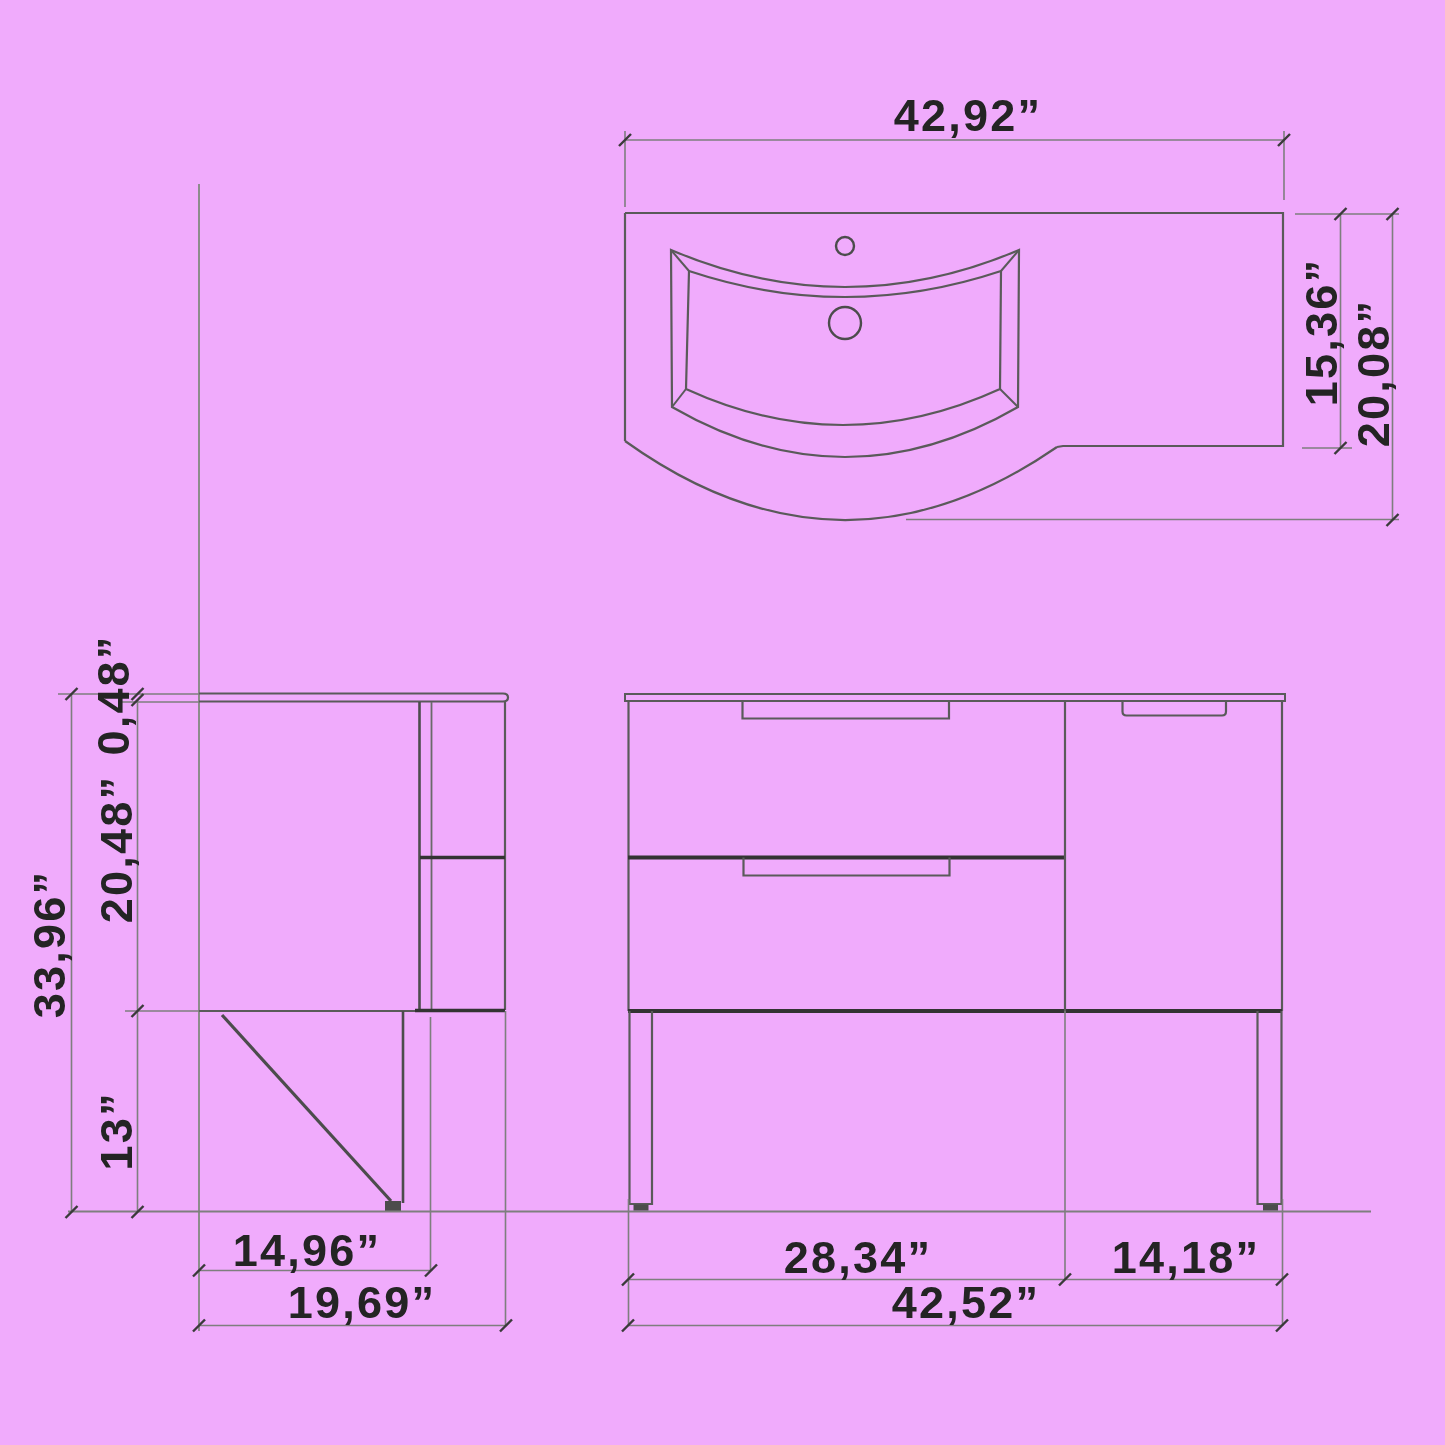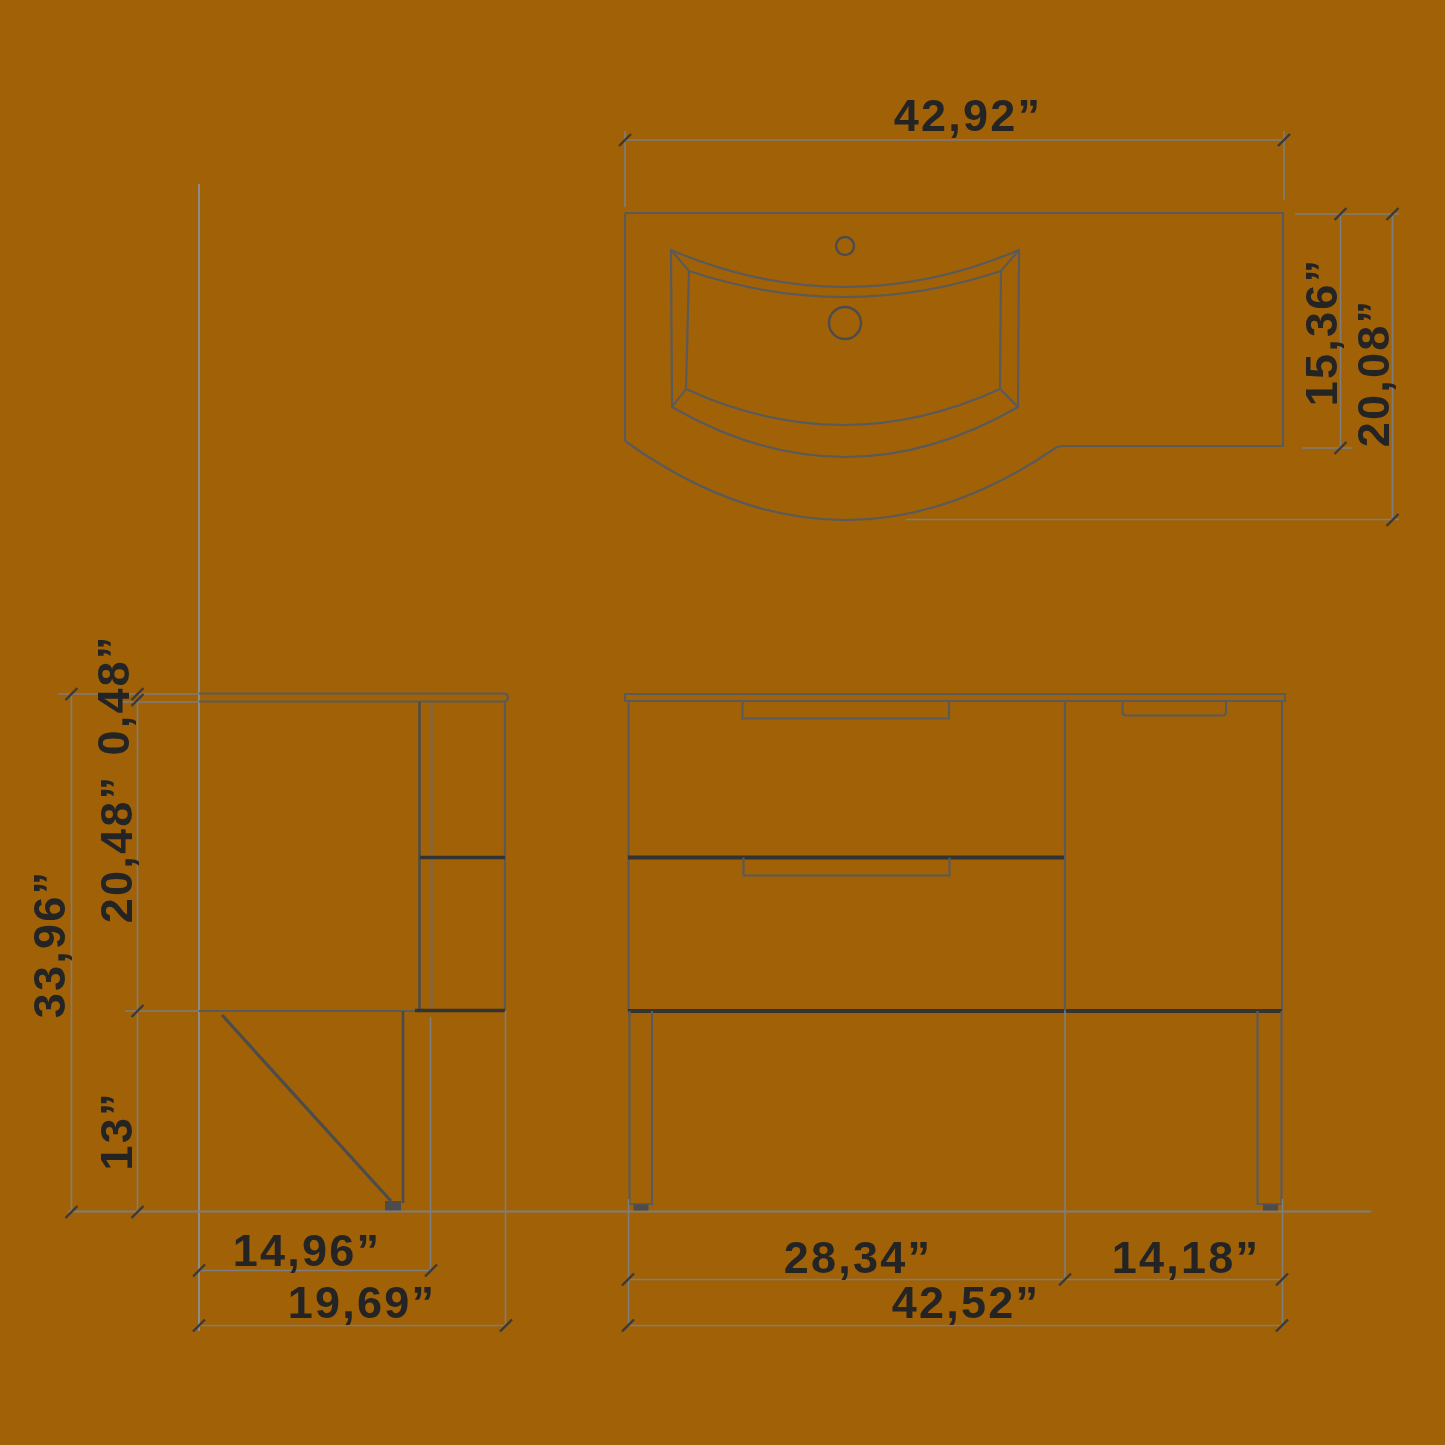--- a/index.html
+++ b/index.html
@@ -1,16 +1,16 @@
 <!DOCTYPE html>
 <html><head>
 <meta charset="utf-8">
 <style>
   html,body{margin:0;padding:0;background:#ffffff;}
-  .wrap{width:1445px;height:1445px;position:relative;background:#a16207;}
+  .wrap{width:1445px;height:1445px;position:relative;background:#f0abfc;}
   svg{position:absolute;left:0;top:0;}
   text{font-family:"Liberation Sans", sans-serif;font-weight:bold;fill:#242424;}
 </style>
 </head>
 <body>
 <div class="wrap">
 <svg width="1445" height="1445" viewBox="0 0 1445 1445" style="filter:blur(0.55px)">
   <g fill="none" stroke-linecap="butt">
 
     <path d="M625,213 L1283,213 L1283,446 L1063,446 L1057,447" stroke="#5a5a5a" stroke-width="2.2"></path>

